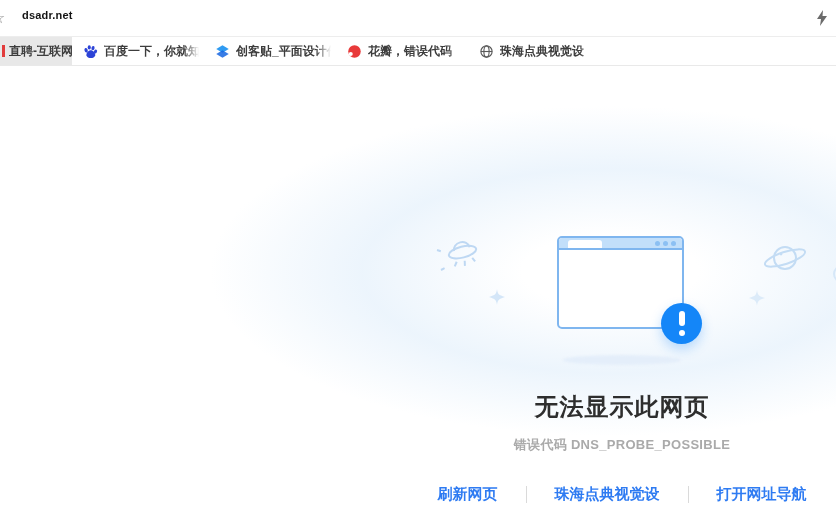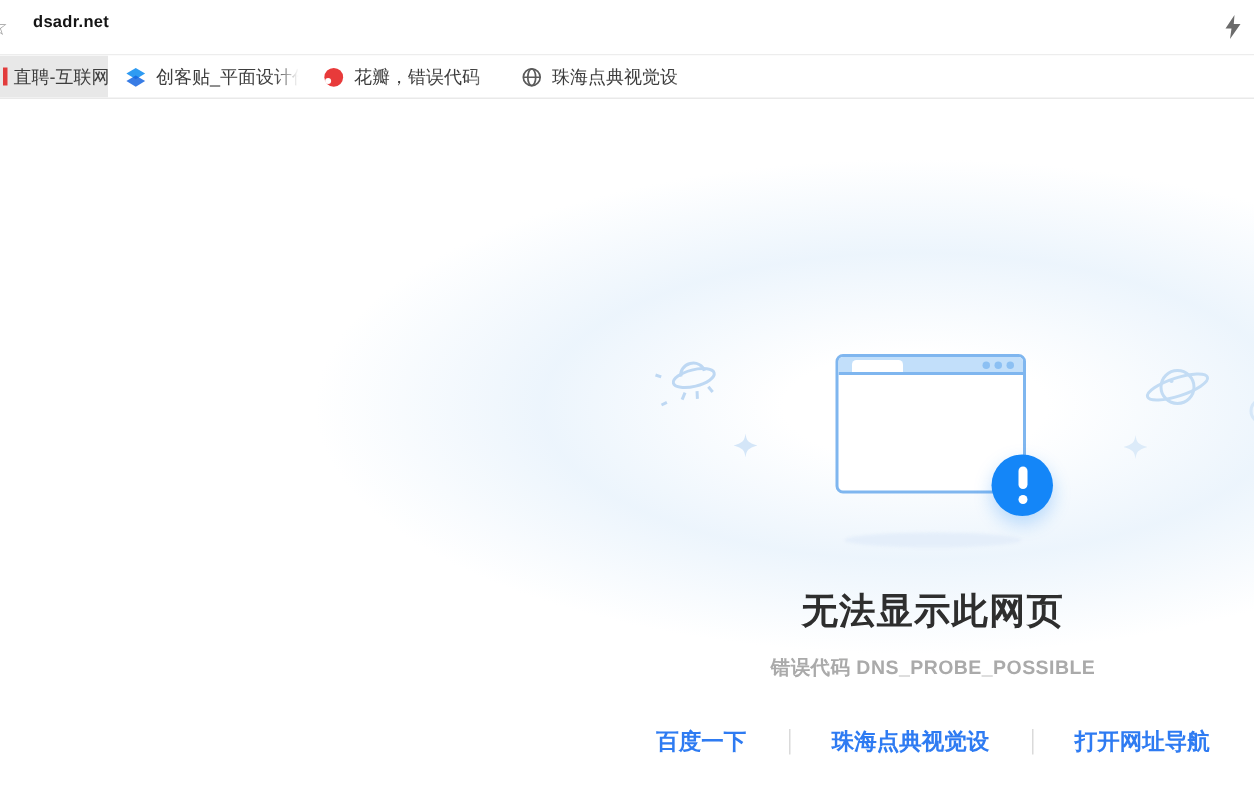--- a/index.html
+++ b/index.html
@@ -11,21 +11,21 @@
   .bolt { position:absolute; right:8px; top:10px; width:12px; height:16px; }
 
   .bookmarks { position:relative; height:29px; background:#fff; border-bottom:1px solid #e9e9e9;
                display:flex; align-items:stretch; overflow:hidden; }
   .bm-item { display:flex; align-items:center; width:119px; min-width:119px; margin-right:13px;
              font-size:12px; color:#3d3d3d; cursor:pointer; overflow:hidden; }
   .bm-item.first { width:72px; min-width:72px; margin-right:10px; background:#e8e8e8; padding-left:2px; }
   .bm-icon { width:16px; height:16px; min-width:16px; margin-right:6px; display:flex; align-items:center; justify-content:center; }
   .bm-label { white-space:nowrap; overflow:hidden; flex:1;
               -webkit-mask-image:linear-gradient(90deg,#000 82%,transparent 98%);
-              mask-image:linear-gradient(90deg,#000 82%,transparent 98%); }
+              mask-image:linear-gradient(90deg,#000 82%,transparent 98%);font-weight:bold; }
   .bm-item.first .bm-label { mask-image:none; -webkit-mask-image:none; }
   .red-sliver { width:3px; height:12px; background:#e23c3c; margin-right:4px; }
 
   .main { position:relative; height:463px; background:#fff;font-weight:bold; }
   .bg-wash { position:absolute; left:210px; top:40px; width:800px; height:330px; pointer-events:none;
              background:radial-gradient(ellipse 50% 50% at 50% 50%,
                rgba(255,255,255,0) 22%, rgba(233,243,252,.85) 62%, rgba(233,243,252,0) 100%); }
 
   .illu { position:absolute; inset:0; }
   .win { position:absolute; left:557px; top:170px; width:127px; height:93px; background:#fff;
@@ -64,20 +64,32 @@
   </svg>
 </div>
 
 <div class="bookmarks">
 
   <div class="bm-item first">
     <span class="red-sliver"></span>
     <span class="bm-label">直聘-互联网</span>
   </div>
 
+  <div class="bm-item">
+    <span class="bm-icon">
+      <svg width="15" height="15" viewBox="0 0 24 24">
+        <ellipse cx="5" cy="10" rx="2.6" ry="3.6" fill="#2c43d7" transform="rotate(-18 5 10)"></ellipse>
+        <ellipse cx="10" cy="5.5" rx="2.5" ry="3.4" fill="#2c43d7"></ellipse>
+        <ellipse cx="16" cy="6.5" rx="2.5" ry="3.4" fill="#2c43d7" transform="rotate(14 16 6.5)"></ellipse>
+        <ellipse cx="20" cy="12" rx="2.4" ry="3.2" fill="#2c43d7" transform="rotate(28 20 12)"></ellipse>
+        <path d="M12.5 10 C16 10 20 14 19.5 18 C19 21.5 15.5 22.5 12.5 22.5 C9.5 22.5 6 21.5 5.5 18 C5 14 9 10 12.5 10 Z" fill="#2c43d7"></path>
+      </svg>
+    </span>
+    <span class="bm-label">百度一下，你就知</span>
+  </div>
 
   <div class="bm-item">
     <span class="bm-icon">
       <svg width="15" height="15" viewBox="0 0 24 24">
         <polygon points="12,2 22,8 12,14 2,8" fill="#2f9bf2"></polygon>
         <polygon points="12,10 22,16 12,22 2,16" fill="#1565e0" opacity="0.85"></polygon>
       </svg>
     </span>
     <span class="bm-label">创客贴_平面设计作</span>
   </div>
@@ -157,20 +169,20 @@
       <circle cx="14" cy="12" r="8"></circle>
     </svg>
 
     <div class="shadow"></div>
   </div>
 
   <div class="center-box err-title">无法显示此网页</div>
   <div class="center-box err-code">错误代码 DNS_PROBE_POSSIBLE</div>
 
   <div class="links-row">
-    <a class="err-link">百度一下</a>
+    <a class="err-link">刷新网页</a>
     <span class="v-div"></span>
     <a class="err-link">珠海点典视觉设</a>
     <span class="v-div"></span>
     <a class="err-link">打开网址导航</a>
   </div>
 
 </div>
 
 </body></html>

